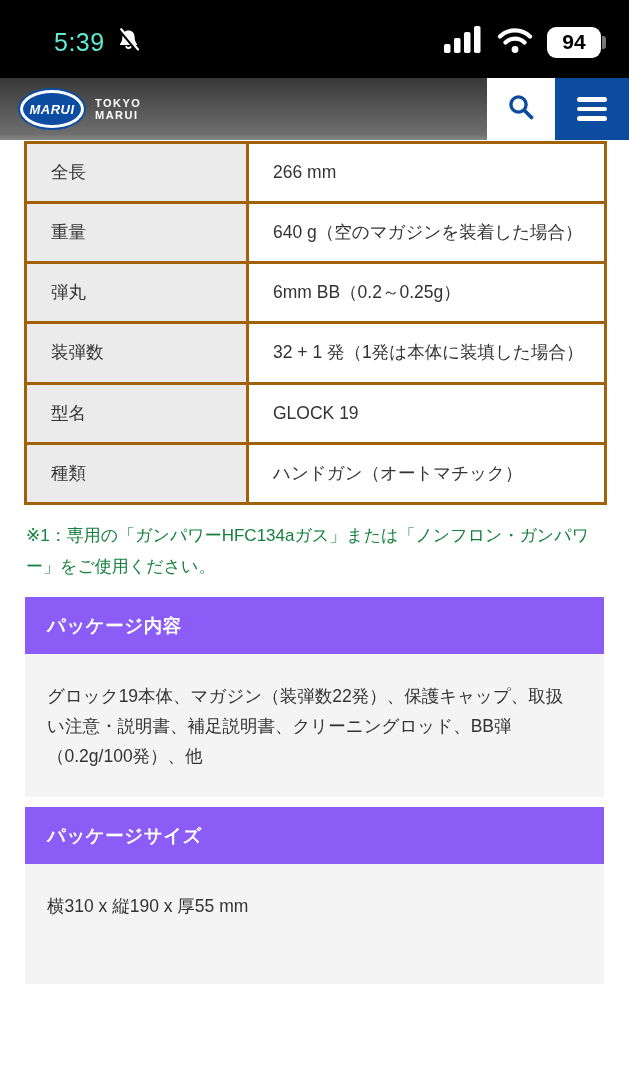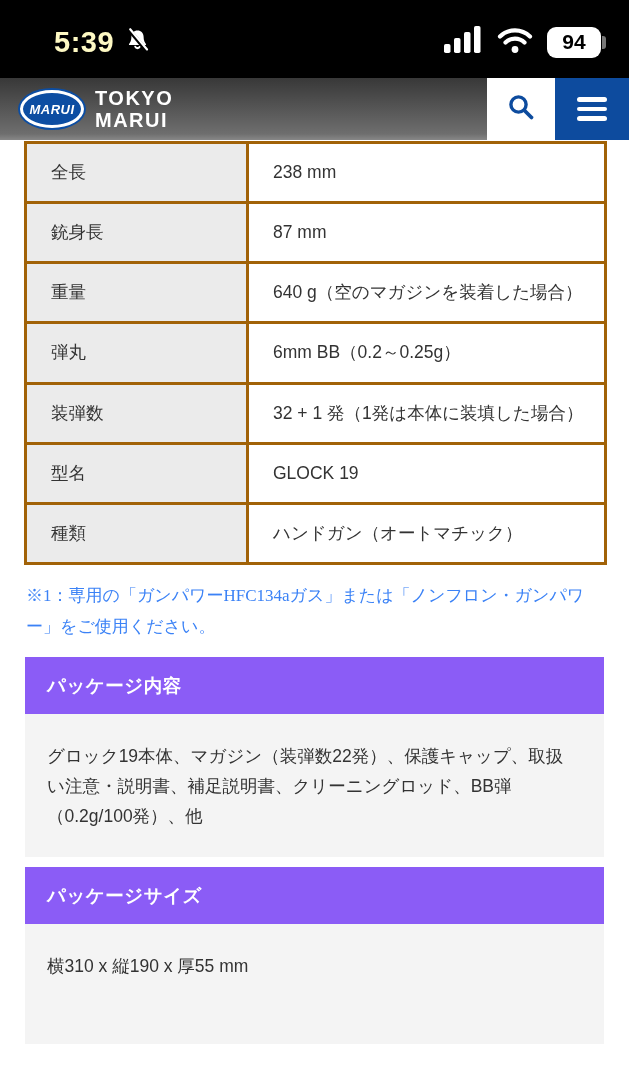--- a/index.html
+++ b/index.html
@@ -14,21 +14,21 @@
     color: #333;
   }
 
   
   .status-bar {
     height: 78px; background: #000;
     display: flex; align-items: center; justify-content: space-between;
     padding: 6px 28px 0 54px;
   }
   .sb-left { display: flex; align-items: center; gap: 10px; }
-  .sb-time { color: #fef9c3; font-size: 29px; font-weight: 700; letter-spacing: .5px; }
+  .sb-time { color: #5eead4; font-size: 25px; font-weight: 400; letter-spacing: .5px; }
   .sb-right { display: flex; align-items: center; gap: 14px; }
   .battery {
     background: #fff; border-radius: 9px;
     width: 54px; height: 31px;
     display: flex; align-items: center; justify-content: center;
     font-size: 21px; font-weight: 700; color: #000;
     position: relative;
   }
   .battery::after {
     content: ""; position: absolute; right: -5px; top: 9px;
@@ -46,21 +46,21 @@
   .logo-oval {
     width: 64px; height: 38px; border-radius: 50%;
     background: #0c4da2; border: 3px solid #fff;
     box-shadow: 0 0 0 2px #0c4da2;
     display: flex; align-items: center; justify-content: center;
   }
   .logo-oval span {
     color: #fff; font-size: 13px; font-weight: 700; font-style: italic;
     letter-spacing: .5px;
   }
-  .brand { color: #fff; font-weight: 800; font-size: 20px; line-height: 1.1; letter-spacing: 1.5px; }
+  .brand { color: #fff; font-weight: 800; font-size: 11px; line-height: 1.1; letter-spacing: 1.5px; }
   .hdr-btn { height: 100%; display: flex; align-items: center; justify-content: center; cursor: pointer; }
   .search-btn { width: 68px; background: #fff; }
   .menu-btn { width: 74px; background: #0d4b9e; flex-direction: column; gap: 5px; }
   .menu-btn .bar { width: 30px; height: 4.5px; background: #fff; border-radius: 2.5px; }
 
   
   .spec-table {
     border-collapse: collapse;
     margin: 1px 22px 0 24px;
     width: 583px;
@@ -77,21 +77,21 @@
     background: #ebebeb;
     width: 222px;
     font-weight: 400;
     color: #333;
   }
   .spec-table td { background: #fff; color: #333; }
 
   
   .footnote {
     margin: 15px 24px 8px 26px;
-    font-size: 17px; line-height: 1.85; color: #3b82f6; font-family: Liberation Serif, serif;
+    font-size: 17px; line-height: 1.85; color: #15803d;
   }
 
   
   .section { margin: 14px 25px 0 25px; }
   .section + .section { margin-top: 10px; }
   .section-header {
     height: 57px; background: #8b5cf6;
     color: #fff; font-size: 18.5px; font-weight: 700;
     display: flex; align-items: center;
     padding-left: 22px; letter-spacing: .5px;
@@ -164,25 +164,21 @@
       <span class="bar"></span>
       <span class="bar"></span>
       <span class="bar"></span>
     </div>
   </div>
 
   <table class="spec-table">
     <tbody>
       <tr>
         <th>全長</th>
-        <td>238 mm</td>
-      </tr>
-      <tr>
-        <th>銃身長</th>
-        <td>87 mm</td>
+        <td>266 mm</td>
       </tr>
       <tr>
         <th>重量</th>
         <td>640 g（空のマガジンを装着した場合）</td>
       </tr>
       <tr>
         <th>弾丸</th>
         <td>6mm BB（0.2～0.25g）</td>
       </tr>
       <tr>

